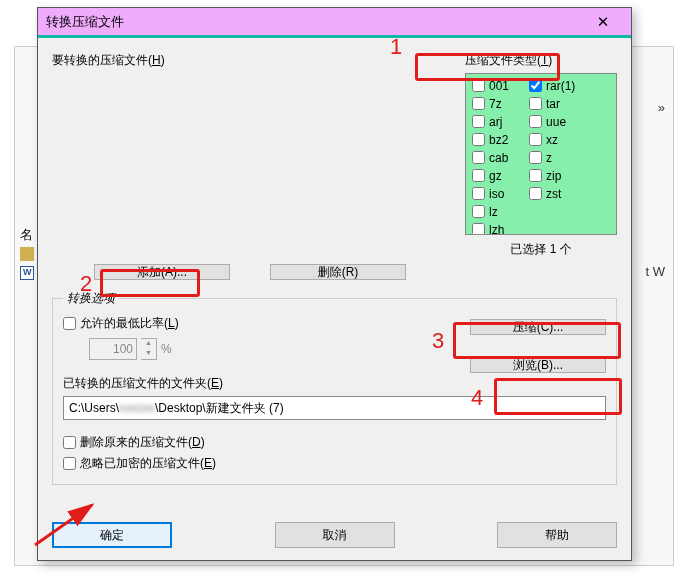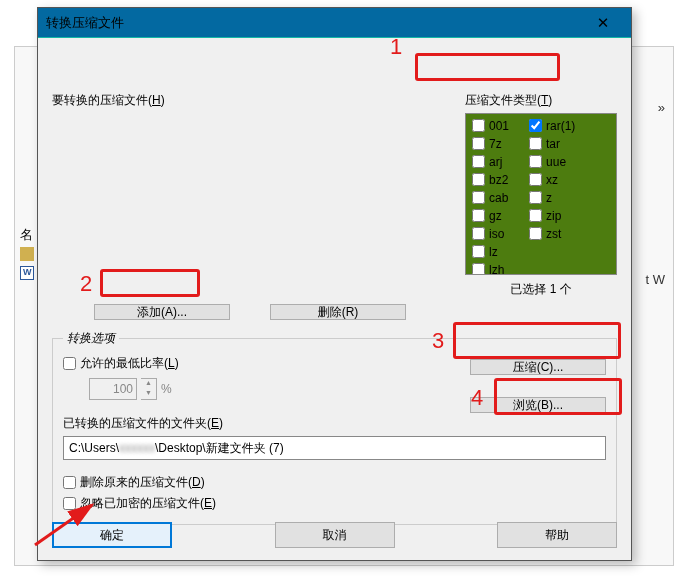--- a/index.html
+++ b/index.html
@@ -10,21 +10,21 @@
   .bg-wordicon { position: absolute; left: 20px; top: 266px; width: 14px; height: 14px; border: 1px solid #2b579a; background: #fff; z-index: 1; }
   .bg-wordicon:before { content: "W"; color:#2b579a; font-size:9px; font-weight:bold; position:absolute; left:2px; top:0; }
   .bg-right-glyph { position: absolute; right: 20px; z-index:1; font-size:13px; color:#333; }
   .bg-icon-row { position:absolute; left:20px; top:247px; width:14px; height:14px; background:#d0b050; z-index:1; }
 
   .dialog {
     position: absolute; left: 37px; top: 7px; width: 595px; height: 554px;
     background: #f0f0f0; border: 1px solid #555; z-index: 10;
     box-shadow: 4px 4px 10px rgba(0,0,0,0.25);
   }
-  .titlebar { height: 30px; background: #0369a1; display: flex; align-items: center; padding: 0 8px; border-bottom: 1px solid #14b8a6; }
+  .titlebar { height: 30px; background: #f0abfc; display: flex; align-items: center; padding: 0 8px; border-bottom: 3px solid #14b8a6; }
   .titlebar .title { flex: 1; font-size: 13px; }
   .titlebar .close { width: 40px; text-align: center; cursor: pointer; font-size: 15px; }
   .content { position: relative; padding: 14px; height: calc(100% - 30px); }
 
   .label-with-underline u { text-decoration: underline; }
   
   .section-label { font-size: 12px; margin-bottom: 4px; display: block; }
 
   .list-box { background: #fff; border: 1px solid #888; height: 162px; position: relative; overflow: hidden; }
   .list-header { display: flex; background: #fff; border-bottom: 1px solid #e5e5e5; height: 22px; align-items: center; }
@@ -32,21 +32,21 @@
   .col-name { width: 200px; border-right: 1px solid #e5e5e5; }
   .col-path { flex: 1; }
   .list-row { display: flex; }
   .list-row div { padding: 3px 6px; font-size:12px; white-space: nowrap; overflow:hidden; }
   .blur { color: transparent; text-shadow: 0 0 4px #888; }
   .hscroll { position: absolute; left:1px; right:1px; bottom:1px; height: 17px; background: #f0f0f0; display:flex; align-items:center; }
   .hscroll .arrow { width:17px; height:17px; background:#f0f0f0; text-align:center; line-height:15px; color:#555; font-size:10px;}
   .hscroll .track { flex:1; background:#f0f0f0; height:17px; position:relative;}
   .hscroll .thumb { position:absolute; left:0; top:0; height:17px; width: 82%; background:#c0c0c0;}
 
-  .types-box { background: #4d7c0f; border: 1px solid #888; height: 162px; padding: 3px 6px; position:relative; overflow:hidden;}
+  .types-box { background: #86efac; border: 1px solid #888; height: 162px; padding: 3px 6px; position:relative; overflow:hidden;}
   .types-cols { display:flex; gap:20px; }
   .types-col { display:flex; flex-direction:column; gap:1px; }
   .chk { display:flex; align-items:center; gap:4px; font-size:12px; height:17px;}
   .chk input { width:13px; height:13px; margin:0; }
 
   .btn { height: 16px; background: #e1e1e1; border: 1px solid #adadad; padding: 0 10px; cursor: pointer; font-size:12px; display:inline-flex; align-items:center; justify-content:center; }
   .btn-wide { width: 136px; }
   .btn-footer { width: 120px; height: 26px; }
   .btn-primary { border: 2px solid #0078d7; background:#e5f1fb; }
 
@@ -69,30 +69,30 @@
   svg.arrow-annot { position:absolute; z-index:21; pointer-events:none; }
 </style>
 </head>
 <body>
 
 <div class="bg-hint" style="left:14px; top:46px; width:660px; height:520px; background:#f8f8f8;"></div>
 <span class="bg-col-header">名</span>
 <div class="bg-icon-row"></div>
 <div class="bg-wordicon"></div>
 <span class="bg-right-glyph" style="top:100px;">»</span>
-<span class="bg-right-glyph" style="top:272px;">t W</span>
+<span class="bg-right-glyph" style="top:264px;">t W</span>
 
 <div class="dialog">
   <div class="titlebar">
     <span class="title">转换压缩文件</span>
     <span class="close">✕</span>
   </div>
   <div class="content">
 
-    <div style="display:flex; gap:0;margin-top:40px;">
+    <div style="display:flex; gap:0;">
 
       <div style="flex:1;">
         <span class="section-label label-with-underline">
           <span>要转换的压缩文件(</span><u>H</u><span>)</span>
         </span>
       </div>
 
       <div style="width:152px;">
         <span class="section-label label-with-underline">
           <span>压缩文件类型(</span><u>T</u><span>)</span>

